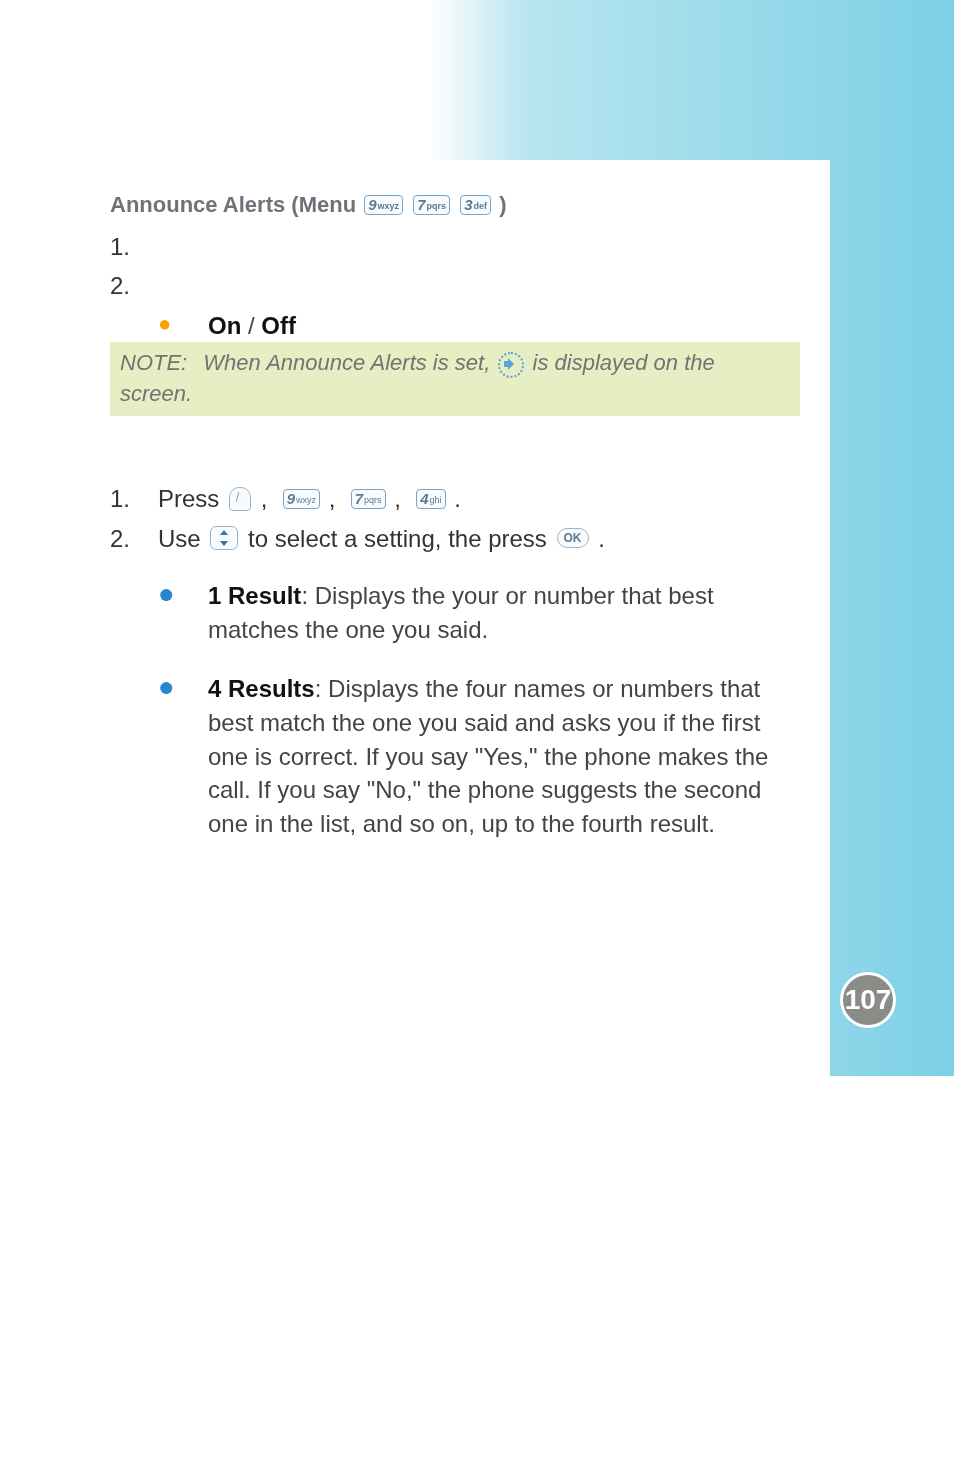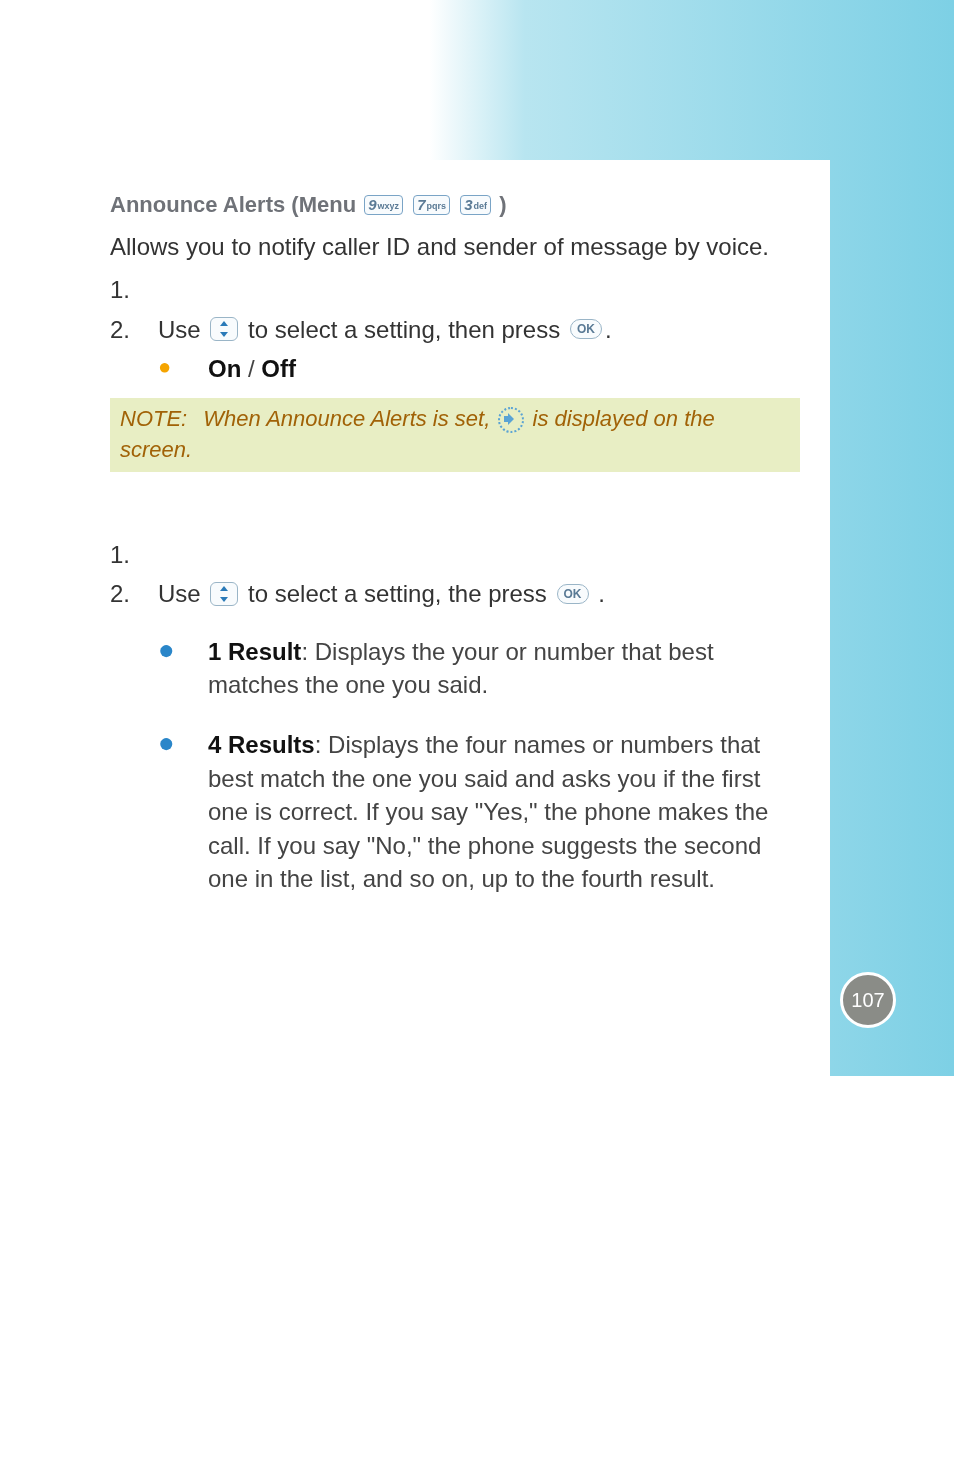--- a/index.html
+++ b/index.html
@@ -175,23 +175,22 @@
     background: #f8fbfd;
     vertical-align: middle;
     position: relative;
     top: -2px;
     height: 18px;
     line-height: 18px;
   }
   .note-box {
     background: #e8eec4;
     padding: 6px 10px;
-    margin-top: 12px;
     font-style: italic;
-    color: #a16207;
+    color: #737373;
     font-size: 22px;
   }
   .note-label {
     margin-right: 10px;
   }
   .speaker-icon {
     display: inline-block;
     width: 22px;
     height: 22px;
     border: 2px dotted #5aa3d4;
@@ -233,22 +232,22 @@
     font-size: 26px;
     letter-spacing: 1px;
   }
   .page-num {
     width: 50px;
     height: 50px;
     border: 3px solid #fff;
     border-radius: 50%;
     background: #8a8c87;
     color: #fff;
-    font-weight: normal;
-    font-size: 20px;
+    font-weight: bold;
+    font-size: 28px;
     display: flex;
     align-items: center;
     justify-content: center;
   }
   .spacer {
     height: 60px;
   }
 </style>
 </head>
 <body>
@@ -260,51 +259,53 @@
   <div class="body">
 
     <div class="section-title">
       <span>Announce Alerts (Menu </span><span class="keys">
         <span class="key"><span class="big">9</span><span class="sub">wxyz</span></span>
         <span class="key"><span class="big">7</span><span class="sub">pqrs</span></span>
         <span class="key"><span class="big">3</span><span class="sub">def</span></span>
       </span><span>)</span>
     </div>
 
-    <div class="intro">Allows you to notify caller ID and sender of message by voice.</div>
 
     <div class="step">
       <span class="step-num">1.</span>
     </div>
 
     <div class="step">
       <span class="step-num">2.</span>
-      <span>
-        <span>Use </span><span class="nav-key"></span><span> to select a setting, then press </span><span class="ok-key">OK</span><span>.</span>
-      </span>
     </div>
 
     <div class="bullet-row">
       <span class="dot">●</span>
       <span>
         <span class="bold">On</span><span> / </span><span class="bold">Off</span>
       </span>
     </div>
 
     <div class="note-box">
       <span class="note-label">NOTE:</span>
       <span>When Announce Alerts is set, </span><span class="speaker-icon"></span><span> is displayed on the screen.</span>
     </div>
 
     <div class="spacer"></div>
 
 
 
     <div class="step">
       <span class="step-num">1.</span>
+      <span>
+        <span>Press </span><span class="menu-key"></span>&nbsp;,&nbsp;
+        <span class="key"><span class="big">9</span><span class="sub">wxyz</span></span> ,&nbsp;
+        <span class="key"><span class="big">7</span><span class="sub">pqrs</span></span> ,&nbsp;
+        <span class="key"><span class="big">4</span><span class="sub">ghi</span></span> .
+      </span>
     </div>
 
     <div class="step">
       <span class="step-num">2.</span>
       <span>
         <span>Use </span><span class="nav-key"></span><span> to select a setting, the press  </span><span class="ok-key">OK</span><span> .</span>
       </span>
     </div>
 
     <div style="height:16px"></div>

